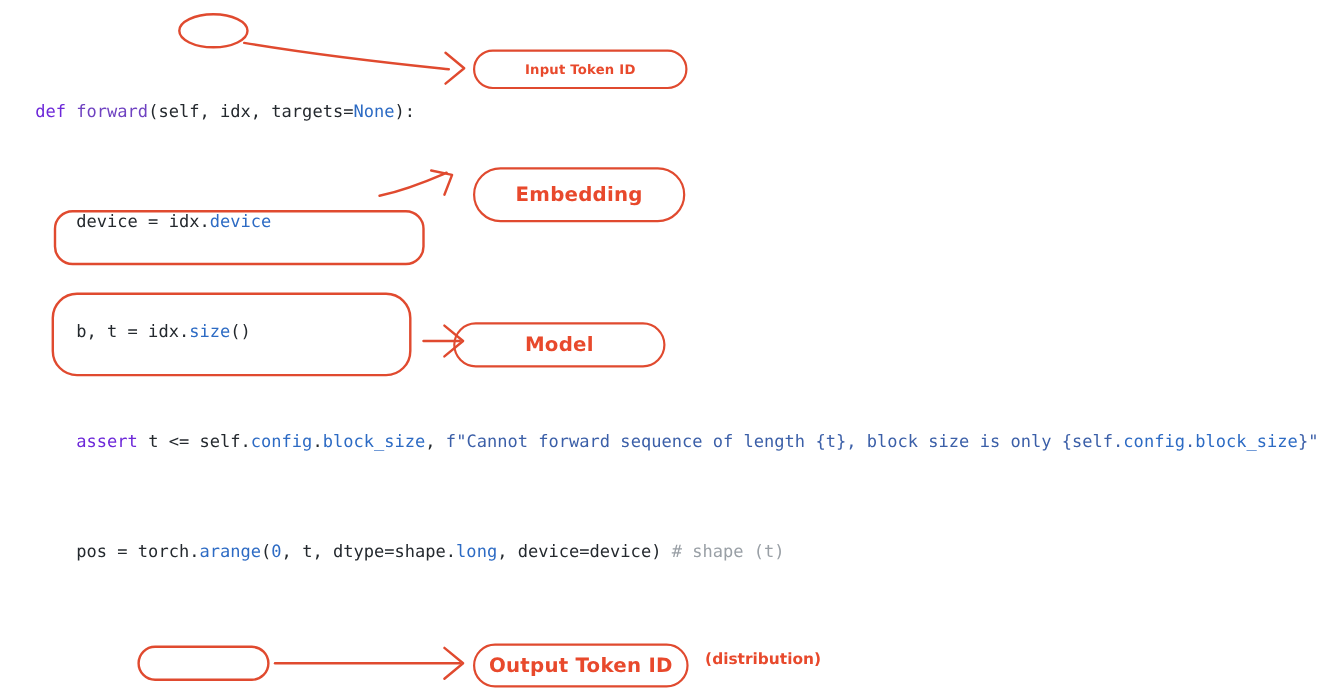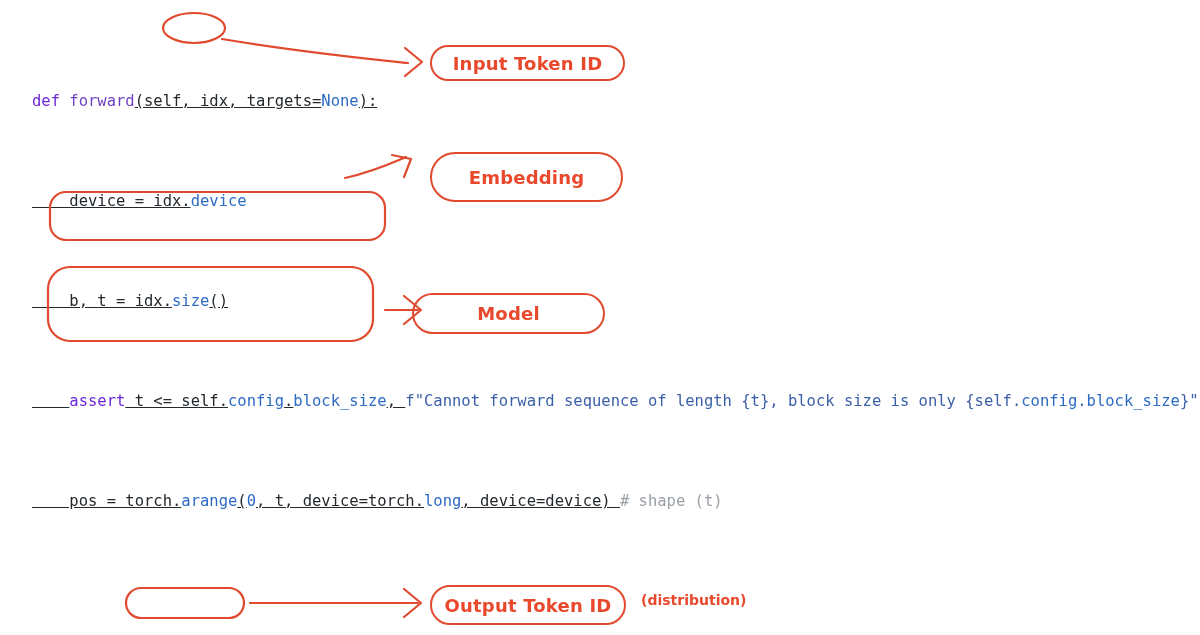--- a/index.html
+++ b/index.html
@@ -35,21 +35,21 @@
   .line { height: 25px; white-space: pre; }
   .line.blank { height: 25px; }
 
   
   .kw   { color: #c0392b; }            
   .fn   { color: #6f42c1; }            
   .attr { color: #2d6bc4; }            
   .num  { color: #2d6bc4; }
   .str  { color: #3b5fa8; }            
   .cmt  { color: #9aa0a6; }            
-  .pl   { color: #24292e; text-decoration: underline; }            
+  .pl   { color: #24292e; }            
 
   
   #overlay {
     position: absolute;
     left: 0; top: 0;
     width: 1200px; height: 635px;
     z-index: 3;
     pointer-events: none;
   }
 
@@ -87,21 +87,21 @@
   <div id="code">
 
     <div class="line"><span class="kw">def</span> <span class="fn">forward</span><span class="pl">(self, idx, targets=</span><span class="attr">None</span><span class="pl">):</span></div>
 
     <div class="line"><span class="pl">    device = idx.</span><span class="attr">device</span></div>
 
     <div class="line"><span class="pl">    b, t = idx.</span><span class="attr">size</span><span class="pl">()</span></div>
 
     <div class="line"><span class="pl">    </span><span class="kw">assert</span><span class="pl"> t &lt;= self.</span><span class="attr">config</span><span class="pl">.</span><span class="attr">block_size</span><span class="pl">, </span><span class="str">f"Cannot forward sequence of length {t}, block size is only {self.</span><span class="attr">config</span><span class="str">.</span><span class="attr">block_size</span><span class="str">}"</span></div>
 
-    <div class="line"><span class="pl">    pos = torch.</span><span class="attr">arange</span><span class="pl">(</span><span class="num">0</span><span class="pl">, t, device=torch.</span><span class="attr">long</span><span class="pl">, device=device) </span><span class="cmt"># shape (t)</span></div>
+    <div class="line"><span class="pl">    pos = torch.</span><span class="attr">arange</span><span class="pl">(</span><span class="num">0</span><span class="pl">, t, dtype=shape.</span><span class="attr">long</span><span class="pl">, device=device) </span><span class="cmt"># shape (t)</span></div>
 
     <div class="line blank"> </div>
 
     
 
     
 
     
 
     
@@ -153,21 +153,21 @@
 
     <line x1="385" y1="310" x2="418" y2="310" stroke="#e04a2f" stroke-width="2.2" stroke-linecap="round"></line>
     <path d="M 404 296 L 421 310 L 404 324" fill="none" stroke="#e04a2f" stroke-width="2.2" stroke-linecap="round" stroke-linejoin="round"></path>
 
     <rect x="126" y="588" width="118" height="30" rx="15" ry="15" fill="none" stroke="#e04a2f" stroke-width="2.2"></rect>
 
     <line x1="250" y1="603" x2="418" y2="603" stroke="#e04a2f" stroke-width="2.2" stroke-linecap="round"></line>
     <path d="M 404 589 L 421 603 L 404 617" fill="none" stroke="#e04a2f" stroke-width="2.2" stroke-linecap="round" stroke-linejoin="round"></path>
   </svg>
 
-  <div class="pill" style="left:430px; top:45px; width:195px; height:36px; font-size:18px;">Input Token ID</div>
+  <div class="pill" style="left:430px; top:45px; width:195px; height:36px; font-size:12px;">Input Token ID</div>
 
   <div class="pill" style="left:430px; top:152px; width:193px; height:50px; font-size:18px;">Embedding</div>
 
   <div class="pill" style="left:412px; top:293px; width:193px; height:41px; font-size:18px;">Model</div>
 
   <div class="pill" style="left:430px; top:585px; width:196px; height:40px; font-size:18px;">Output Token ID</div>
 
   <div class="note" style="left:641px; top:592px; font-size:14px;">(distribution)</div>
 
 </div>

